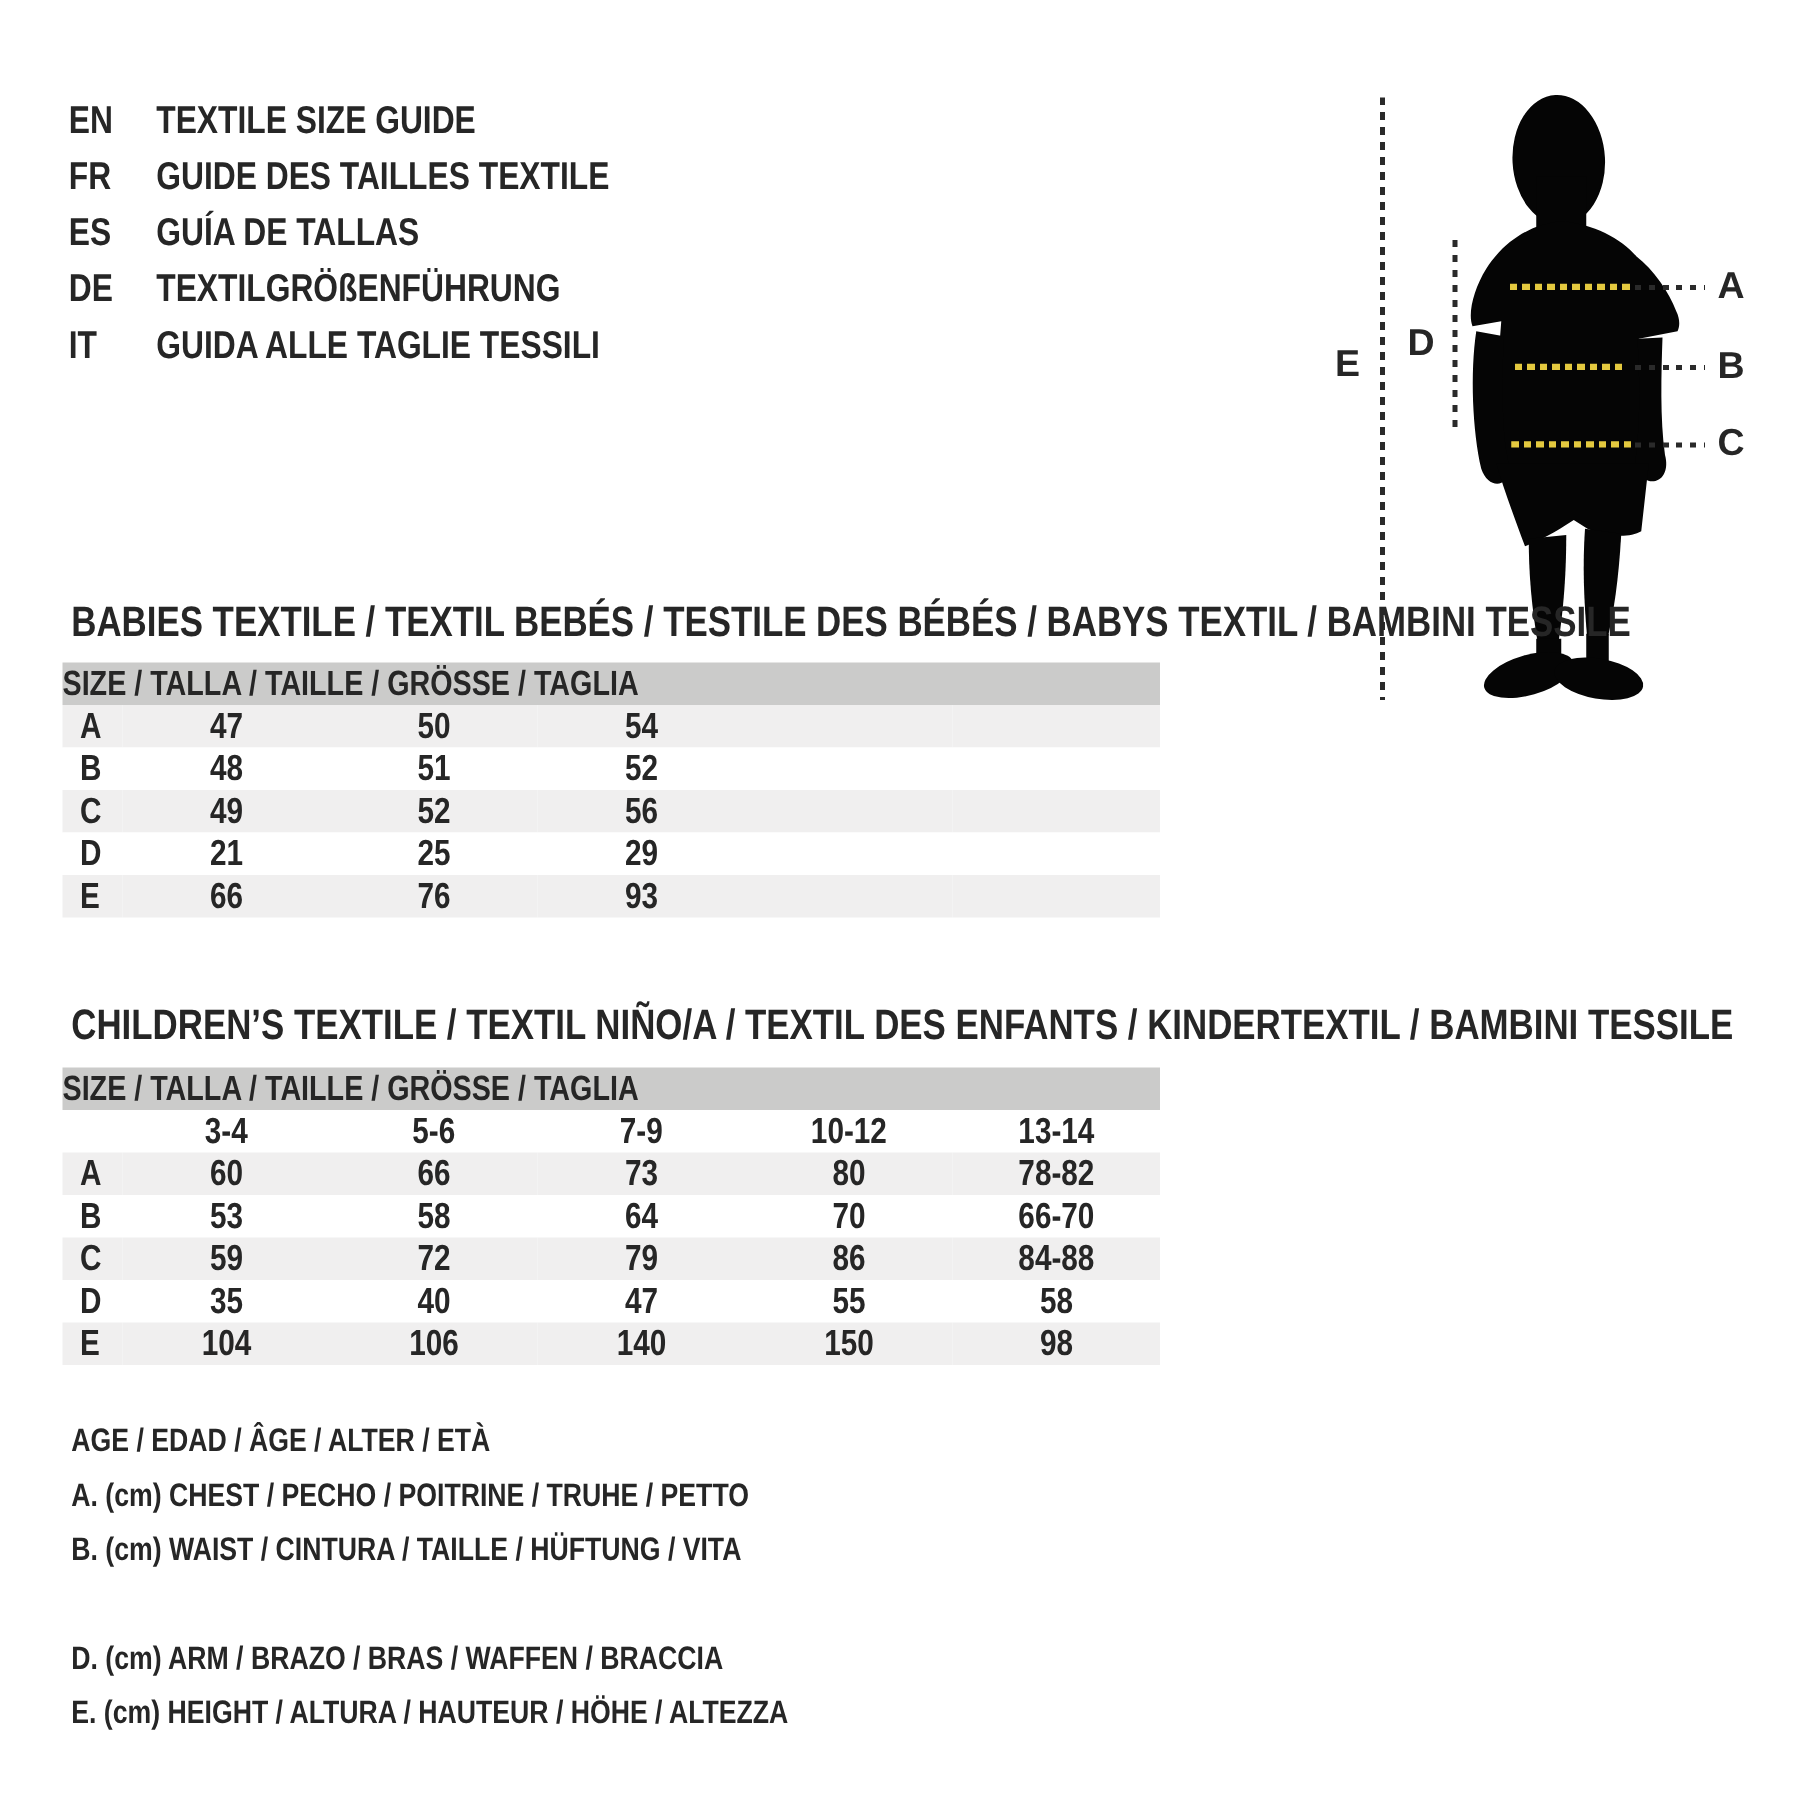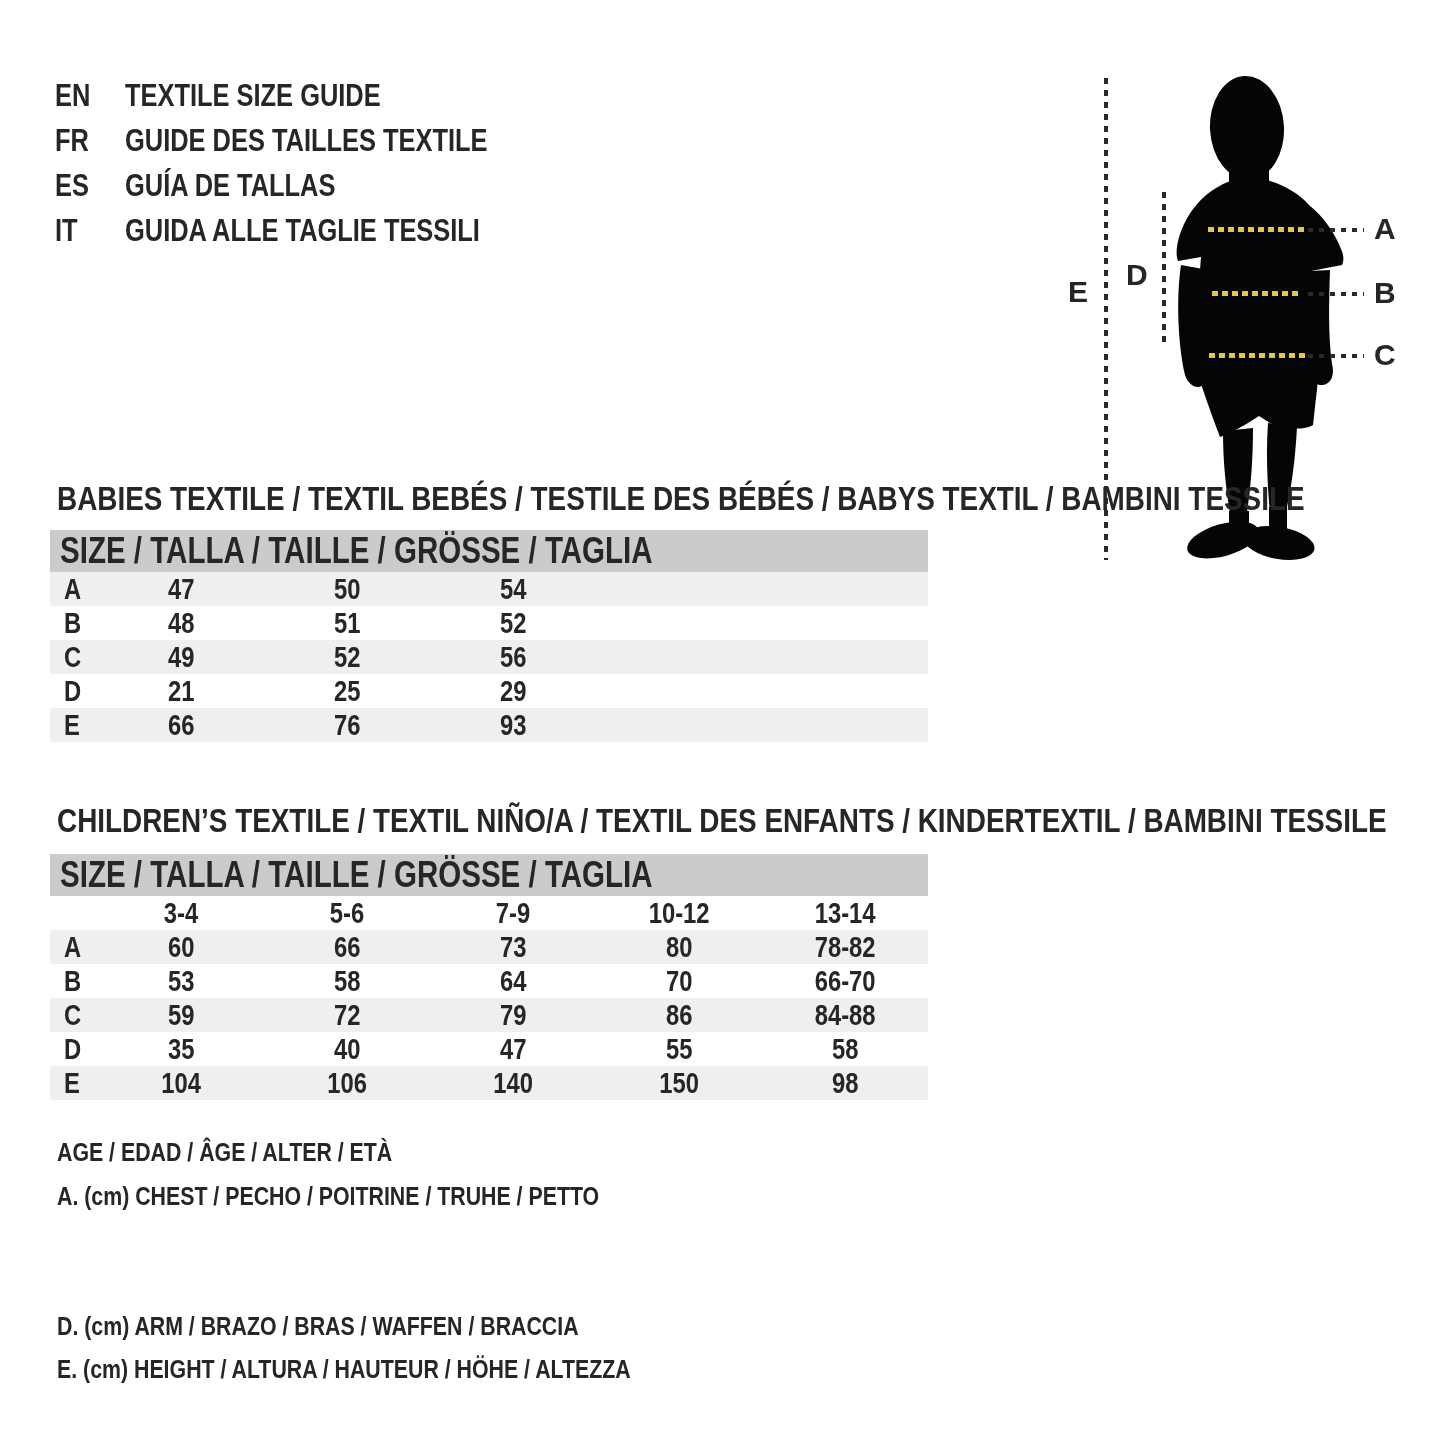--- a/index.html
+++ b/index.html
@@ -18,21 +18,21 @@
   .lang-code{width:70px;flex:0 0 70px;}
   
   .sec-title{font-size:34px;line-height:36px;white-space:nowrap;}
 
   
   table.size-table{border-collapse:collapse;table-layout:fixed;width:878px;}
   table.size-table td,table.size-table th{padding:0;margin:0;height:34px;vertical-align:middle;
     font-size:29px;font-weight:700;text-align:center;}
   td.rowlab{text-align:left;padding-left:8px;width:48px;}
   col.c-lab{width:48px;} col.c-dat{width:166px;}
-  tr.bar td{background:#cbcbca;height:34px;text-align:left;font-size:36px;padding-left:10px;}
+  tr.bar td{background:#cbcbca;height:34px;text-align:left;font-size:28px;}
   tr.colhead td{background:#ffffff;}
   tr.stripe td{background:#f0efef;}
   tr.plain td{background:#ffffff;}
 
   
   .legend-line{left:57px;font-size:26px;line-height:36px;white-space:nowrap;}
 
   
   .vdots{background:repeating-linear-gradient(180deg,#2a2a2a 0 6px,transparent 6px 12px);width:4px;}
   .ydash{background:repeating-linear-gradient(90deg,#e4c93f 0 6px,transparent 6px 10px);height:5px;}
@@ -49,20 +49,24 @@
       <span class="lang-code"><span class="cx">EN</span></span>
       <span class="cx">TEXTILE SIZE GUIDE</span>
     </div>
     <div class="lang-row">
       <span class="lang-code"><span class="cx">FR</span></span>
       <span class="cx">GUIDE DES TAILLES TEXTILE</span>
     </div>
     <div class="lang-row">
       <span class="lang-code"><span class="cx">ES</span></span>
       <span class="cx">GUÍA DE TALLAS</span>
+    </div>
+    <div class="lang-row">
+      <span class="lang-code"><span class="cx">DE</span></span>
+      <span class="cx">TEXTILGRÖßENFÜHRUNG</span>
     </div>
     <div class="lang-row">
       <span class="lang-code"><span class="cx">IT</span></span>
       <span class="cx">GUIDA ALLE TAGLIE TESSILI</span>
     </div>
   </div>
 
   <svg class="abs" style="left:1173px;top:73px;" width="175" height="505" viewBox="0 0 175 505">
     <g fill="#050505">
       <ellipse cx="74" cy="55" rx="37" ry="52" transform="rotate(-3 74 55)"></ellipse>
@@ -227,16 +231,17 @@
       <td><span class="cxc">106</span></td>
       <td><span class="cxc">140</span></td>
       <td><span class="cxc">150</span></td>
       <td><span class="cxc">98</span></td>
     </tr>
   </tbody>
     </table>
 
   <div class="abs legend-line" style="top:1134px;"><span class="cx">AGE / EDAD / ÂGE / ALTER / ETÀ</span></div>
   <div class="abs legend-line" style="top:1178px;"><span class="cx">A. (cm) CHEST / PECHO / POITRINE / TRUHE / PETTO</span></div>
+  <div class="abs legend-line" style="top:1221px;"><span class="cx">B. (cm) WAIST / CINTURA / TAILLE / HÜFTUNG / VITA</span></div>
   <div class="abs legend-line" style="top:1308px;"><span class="cx">D. (cm) ARM / BRAZO / BRAS / WAFFEN / BRACCIA</span></div>
   <div class="abs legend-line" style="top:1351px;"><span class="cx">E. (cm) HEIGHT / ALTURA / HAUTEUR / HÖHE / ALTEZZA</span></div>
 
 </div>
 
 </body></html>

